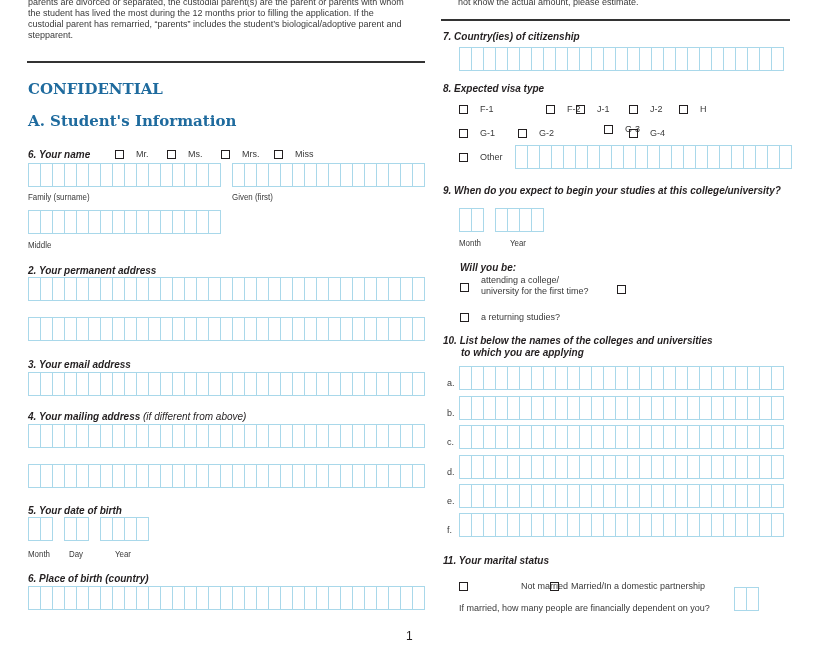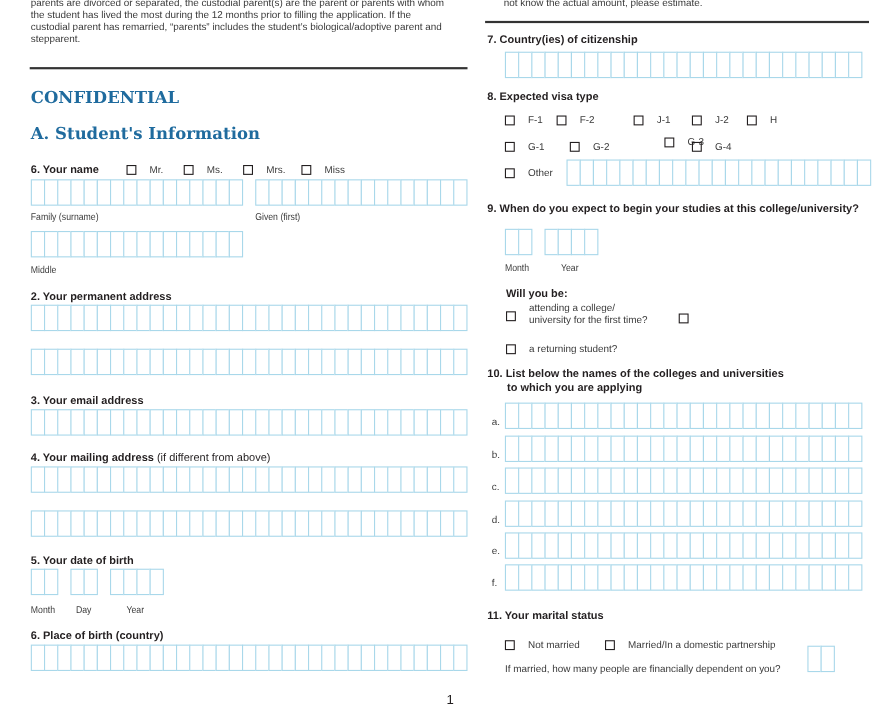--- a/index.html
+++ b/index.html
@@ -3,21 +3,21 @@
 <meta charset="utf-8">
 <style>
   html, body { margin:0; padding:0; background:#ffffff; }
   body { width:814px; height:657px; position:relative; overflow:hidden;
          font-family:"Liberation Sans", sans-serif; color:#231f20; }
   .abs { position:absolute; }
   .intro { left:28px; top:-3px; width:380px; font-size:9px; line-height:11px; color:#3a3a3a; }
   .intro-r { left:458px; top:-3px; font-size:9px; line-height:11px; color:#3a3a3a; }
   .rule { height:2px; background:#333; }
   .section-title { font-family:"DejaVu Serif", serif; font-weight:bold; color:#1f6b9e; }
-  .q { font-size:10px; font-weight:bold; color:#231f20; white-space:nowrap; }
+  .q { font-size:10px; font-weight:bold; color:#231f20; white-space:nowrap;font-style:italic; }
   .q .normal { font-weight:normal; }
   .lbl { font-size:9px; color:#3a3a3a; white-space:nowrap; }
   .cap { font-size:9px; color:#3a3a3a; white-space:nowrap; transform:scaleX(0.88); transform-origin:left; }
   .boxes { display:flex; height:24px; }
   .boxes .cell { width:11px; height:22px; border:1px solid #a9d8ea; margin-right:-1px; background:#fff; }
   .chk { display:inline-block; width:7px; height:7px; border:1.3px solid #231f20; vertical-align:middle; }
   .opt { font-size:9px; color:#3a3a3a; white-space:nowrap; display:flex; align-items:center; }
   .opt .chk { margin-right:12px; }
   .pagenum { font-size:12px; color:#231f20; }
 </style>
@@ -375,21 +375,21 @@
     <div class="cell"></div>
     <div class="cell"></div>
     <div class="cell"></div>
   </div>
 
 <div class="abs q" style="left:443px; top:83px;">8.  Expected visa type</div>
 <div class="abs opt" style="left:459px; top:104px;">
     <span class="chk"></span>
     <span>F-1</span>
   </div>
-<div class="abs opt" style="left:506px; top:104px;">
+<div class="abs opt" style="left:546px; top:104px;">
     <span class="chk"></span>
     <span>F-2</span>
   </div>
 <div class="abs opt" style="left:576px; top:104px;">
     <span class="chk"></span>
     <span>J-1</span>
   </div>
 <div class="abs opt" style="left:629px; top:104px;">
     <span class="chk"></span>
     <span>J-2</span>
@@ -461,21 +461,21 @@
 <div class="abs opt" style="left:460px; top:275px; align-items:center;">
     <span class="chk" style="margin-top:2px;"></span>
     <span style="white-space:pre; line-height:11px;">attending a college/
 university for the first time?</span>
   </div>
 <div class="abs opt" style="left:617px; top:283px; align-items:flex-start;">
     <span class="chk" style="margin-top:2px;"></span>
   </div>
 <div class="abs opt" style="left:460px; top:312px;">
     <span class="chk"></span>
-    <span>a returning student?</span>
+    <span>a returning studies?</span>
   </div>
 
 <div class="abs q" style="left:443px; top:335px;">10. List below the names of the colleges and universities</div>
 <div class="abs q" style="left:461px; top:347px;">to which you are applying</div>
 <div id="college-rows">
     <div class="abs lbl" style="left: 447px; top: 378px;">a.</div>
     <div class="abs boxes" style="left: 459px; top: 366px;">
       <div class="cell"></div>
       <div class="cell"></div>
       <div class="cell"></div>
@@ -650,21 +650,21 @@
       <div class="cell"></div>
       <div class="cell"></div>
       <div class="cell"></div>
       <div class="cell"></div>
       <div class="cell"></div>
       <div class="cell"></div>
     </div>
   </div>
 
 <div class="abs q" style="left:443px; top:555px;">11.  Your marital status</div>
-<div class="abs opt" style="left:459px; top:581px;">
+<div class="abs opt" style="left:459px; top:581px;gap:41px;">
     <span class="chk"></span>
     <span>Not married</span>
   </div>
 <div class="abs opt" style="left:550px; top:581px;">
     <span class="chk"></span>
     <span>Married/In a domestic partnership</span>
   </div>
 <div class="abs lbl" style="left:459px; top:603px;">If married, how many people are financially dependent on you?</div>
 <div class="abs boxes" style="left:734px; top:587px;">
     <div class="cell"></div>

